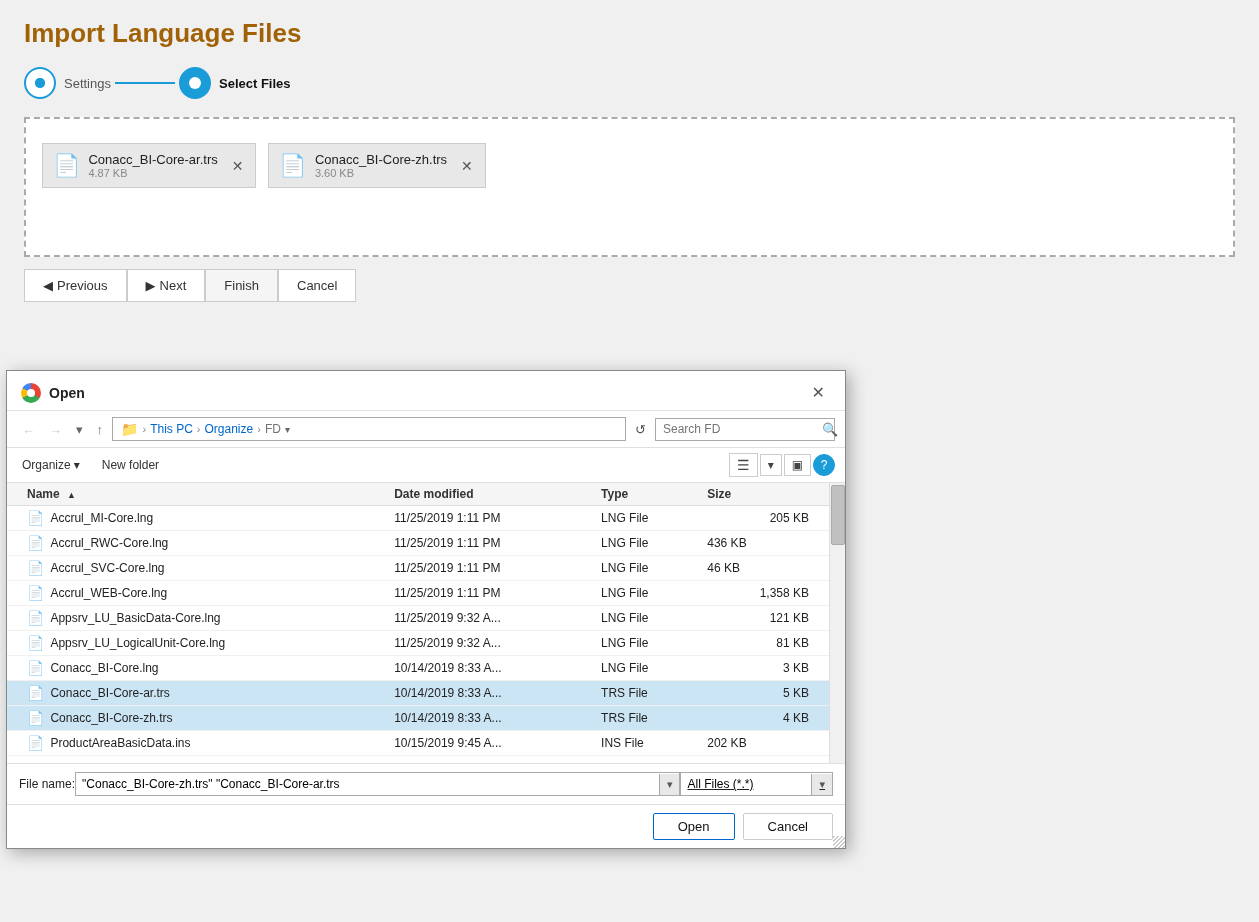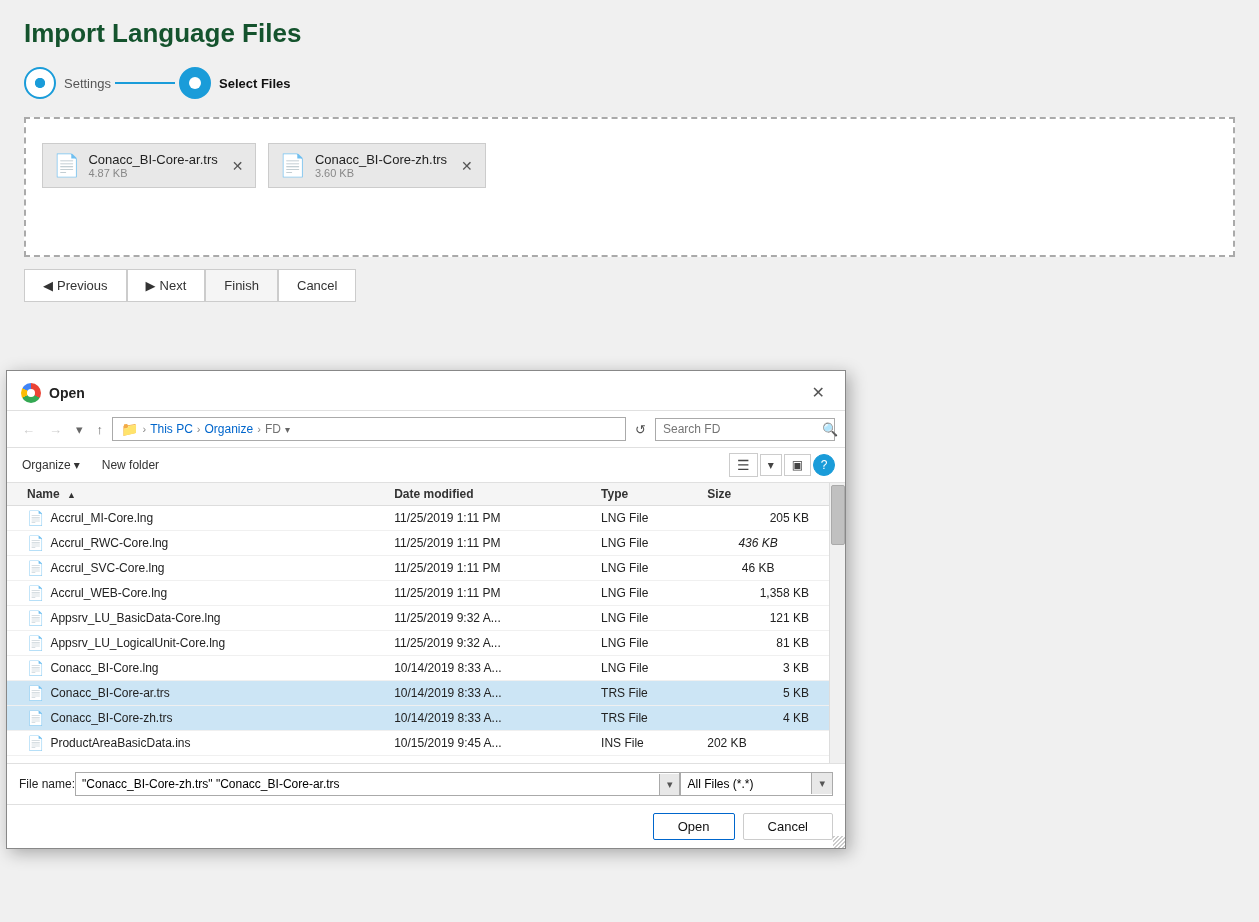--- a/index.html
+++ b/index.html
@@ -12,21 +12,21 @@
     .page-container {
       width: 1259px;
       min-height: 922px;
       background: #f0f0f0;
       padding: 18px 24px;
       position: relative;
     }
     .page-title {
       font-size: 26px;
       font-weight: bold;
-      color: #14532d;
+      color: #a16207;
       margin-bottom: 18px;
     }
     
     .wizard-steps {
       display: flex;
       align-items: center;
       margin-bottom: 18px;
       gap: 0;
     }
     .wizard-step {
@@ -424,22 +424,23 @@
       background: #e8e8e8;
       border: none;
       border-left: 1px solid #aaa;
       padding: 4px 7px;
       cursor: pointer;
       font-size: 11px;
       color: #555;
     }
     .filetype-select-wrap {
       display: flex;
-      align-items: flex-start;
+      align-items: center;
       border: 1px solid #aaa;
+      text-decoration: underline;
     }
     .filetype-input {
       border: none;
       outline: none;
       font-size: 12px;
       padding: 4px 6px;
       width: 130px;
       background: #fff;
     }
     .filetype-dropdown-btn {
@@ -626,32 +627,32 @@
     </tr>
               <tr>
       <td>
         <div class="file-row-name">
           <span class="file-icon-sm">📄</span>
           <span>Accrul_RWC-Core.lng</span>
         </div>
       </td>
       <td>11/25/2019 1:11 PM</td>
       <td>LNG File</td>
-      <td style="text-align:center;padding-right:20px;font-style:italic;">436 KB</td>
+      <td style="text-align:left;padding-right:20px;">436 KB</td>
     </tr>
               <tr>
       <td>
         <div class="file-row-name">
           <span class="file-icon-sm">📄</span>
           <span>Accrul_SVC-Core.lng</span>
         </div>
       </td>
       <td>11/25/2019 1:11 PM</td>
       <td>LNG File</td>
-      <td style="text-align:center;padding-right:20px;">46 KB</td>
+      <td style="text-align:left;padding-right:20px;">46 KB</td>
     </tr>
               <tr>
       <td>
         <div class="file-row-name">
           <span class="file-icon-sm">📄</span>
           <span>Accrul_WEB-Core.lng</span>
         </div>
       </td>
       <td>11/25/2019 1:11 PM</td>
       <td>LNG File</td>

